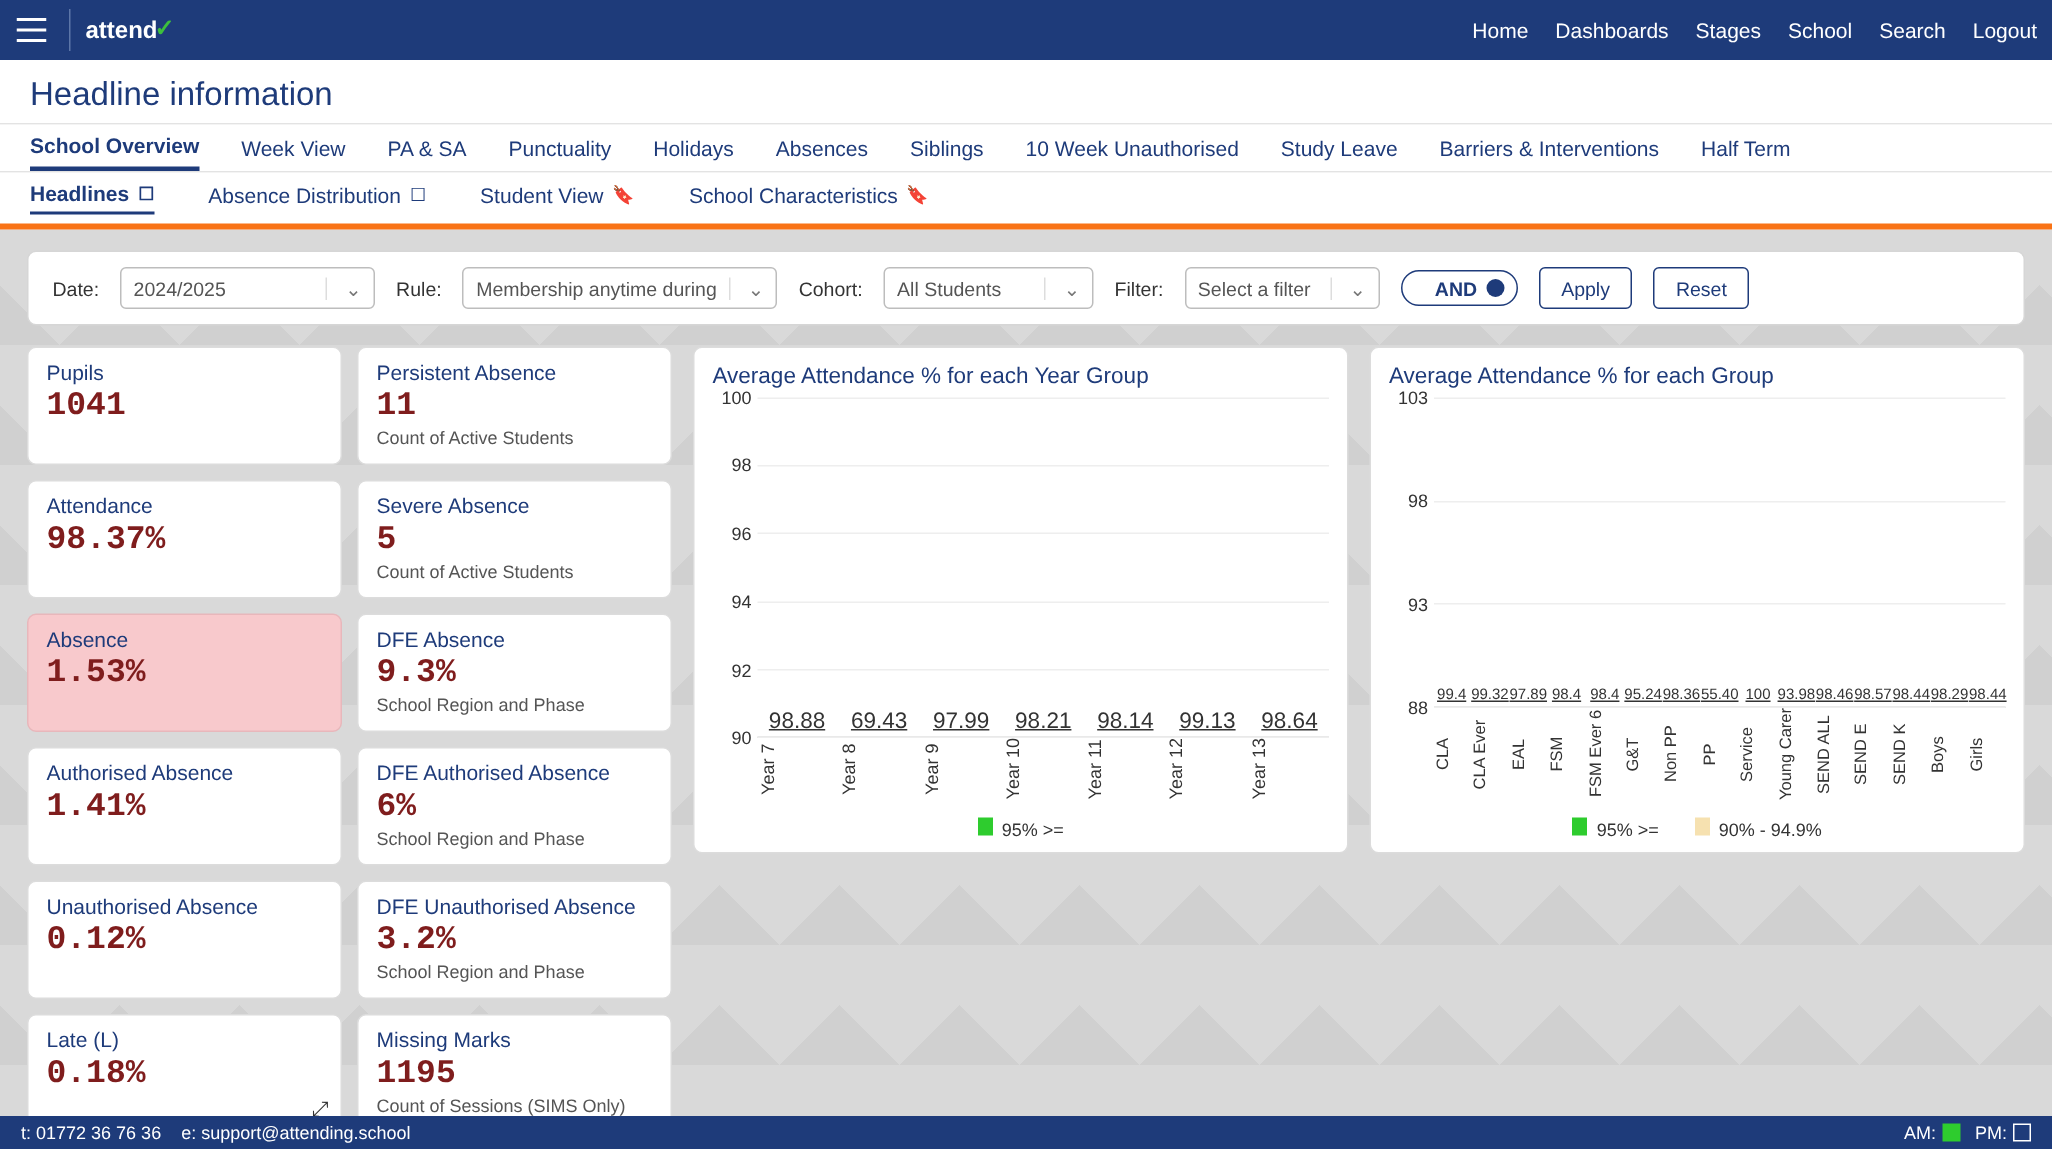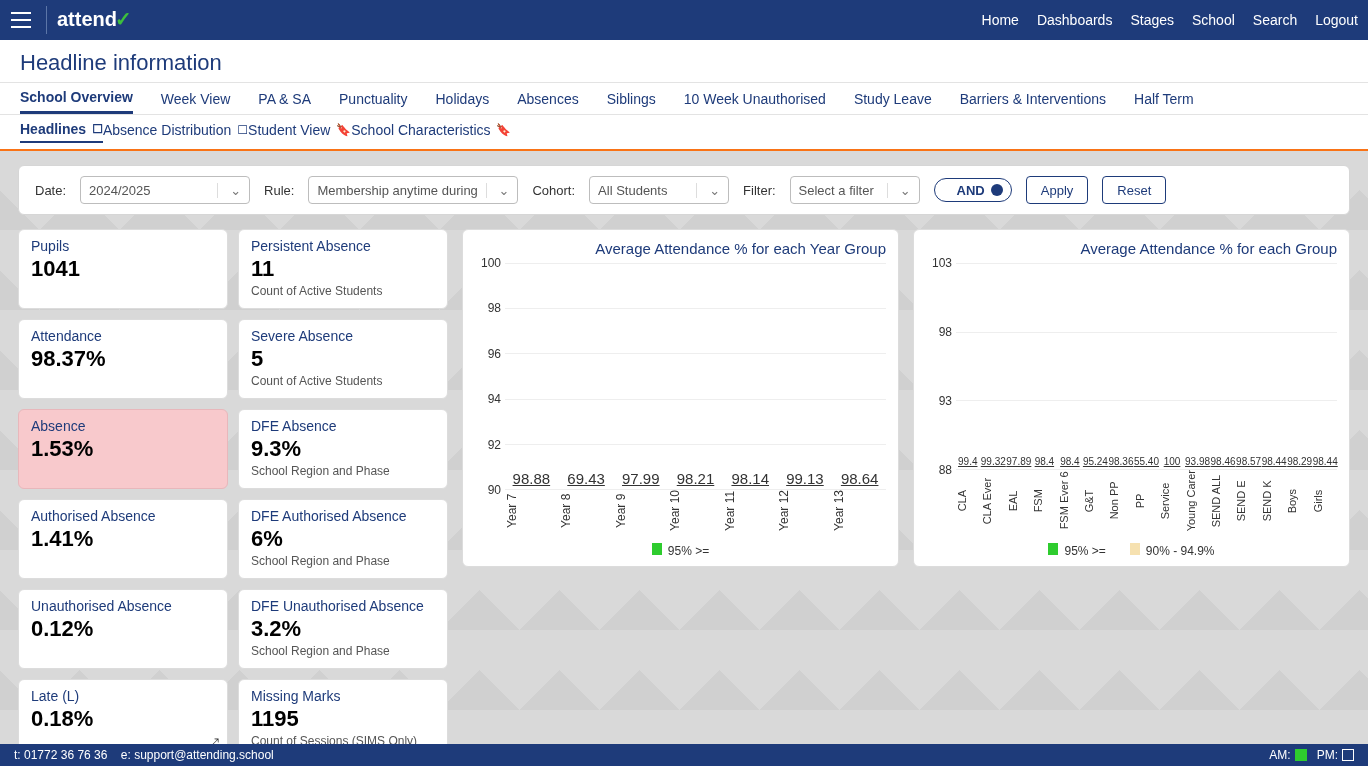--- a/index.html
+++ b/index.html
@@ -18,32 +18,32 @@
     height: 40px;
     background: #1e3b7a;
     color: #fff;
     display: flex;
     align-items: center;
     padding: 0 10px 0 6px;
   }
   .hamburger { width: 30px; height: 30px; display:flex; align-items:center; justify-content:center; cursor:pointer;}
   .hamburger svg { fill:#fff;}
   .divider { width:1px; height:28px; background:#5c76a8; margin:0 10px;}
-  .brand { font-size:20px; font-weight:600; display:flex; align-items:flex-start;}
+  .brand { font-size:16px; font-weight:600; display:flex; align-items:flex-end;}
   .brand .check { color:#3dbf3d; font-weight:800; margin-left:-2px; position:relative; top:-1px;}
   .topbar .spacer { flex:1; }
   .topnav a { color:#fff; text-decoration:none; margin-left:18px; font-size:14px; cursor:pointer;}
 
   .page-title { padding: 10px 20px 6px; color:#1e3b7a; font-size:22px; font-weight:400; background:#fff; border-bottom:1px solid #e3e3e3;}
   .tabs { background:#fff; padding: 6px 20px 0; border-bottom:1px solid #e3e3e3;}
   .tabs .row { display:flex; gap: 28px; flex-wrap:wrap;}
   .tabs a { color:#1e3b7a; font-size:14px; text-decoration:none; padding-bottom:6px; cursor:pointer; display:inline-flex; align-items:center; gap:6px;}
   .tabs .row1 a.active { font-weight:600; border-bottom:3px solid #1e3b7a; }
 
-  .subtabs { background:#fff; padding: 6px 20px; display:flex; border-bottom:2px solid #f97316;}
+  .subtabs { background:#fff; padding: 6px 20px; display:flex; gap:36px; border-bottom:4px solid #f97316;}
   .subtabs a { color:#1e3b7a; font-size:14px; text-decoration:none; cursor:pointer; display:inline-flex; align-items:center; gap:6px; padding-bottom:4px;}
   .subtabs a.active { font-weight:600; border-bottom:2px solid #1e3b7a;}
   .bkm { font-size:12px; }
 
   .content { padding: 14px 18px 10px; }
   .filterbar {
     background:#fff; border:1px solid #d6d6d6; border-radius:6px;
     padding:10px 16px; display:flex; align-items:center; gap:14px;
     margin-bottom:14px;
   }
@@ -66,31 +66,31 @@
 
   .main { display:flex; gap:14px; align-items:flex-start;}
 
   .kpis { display:grid; grid-template-columns: 1fr 1fr; gap:10px; width:430px;}
   .kpi {
     background:#fff; border:1px solid #dcdcdc; border-radius:6px;
     padding:8px 12px 10px; min-height:78px; position:relative;
   }
   .kpi.pink { background:#f8c9cc; border-color:#e8b7bb;}
   .kpi h4 { color:#1e3b7a; font-size:14px; font-weight:500;}
-  .kpi .val { font-size:22px; font-weight:700; margin-top:2px; color:#000000;}
+  .kpi .val { font-size:22px; font-weight:700; margin-top:2px; color:#7f1d1d;font-family:Liberation Mono, monospace;}
   .kpi .sub { font-size:12px; color:#555; margin-top:2px;}
   .kpi .ext { position:absolute; right:8px; bottom:6px; color:#333; font-size:14px;}
 
   .charts { flex:1; display:flex; gap:14px;}
   .chart {
     background:#fff; border:1px solid #dcdcdc; border-radius:6px;
     padding:10px 12px 8px; height:338px; flex:1 1 0; min-width:0;
     display:flex; flex-direction:column;
   }
-  .chart h3 { color:#1e3b7a; font-size:15px; font-weight:500; margin-bottom:6px;text-align:right;}
+  .chart h3 { color:#1e3b7a; font-size:15px; font-weight:500; margin-bottom:6px;}
   .plot { position:relative; flex:1; display:flex;}
   .yaxis { width:30px; position:relative;}
   .ytick { position:absolute; right:4px; font-size:12px; color:#333; transform:translateY(-50%);}
   .plotarea { flex:1; position:relative; border-bottom:1px solid #ccc;}
   .gridline { position:absolute; left:0; right:0; border-top:1px solid #eee;}
   .bars { position:absolute; inset:0 0 0 0; display:flex; align-items:flex-end;
           justify-content:space-around; gap:2px;text-decoration:underline;}
   .barwrap { display:flex; flex-direction:column; align-items:center; flex:1; min-width:0;}
   .barlabel { font-size:15px; color:#333; margin-bottom:2px; white-space:nowrap;}
   .barlabel.sm { font-size:10px;}

